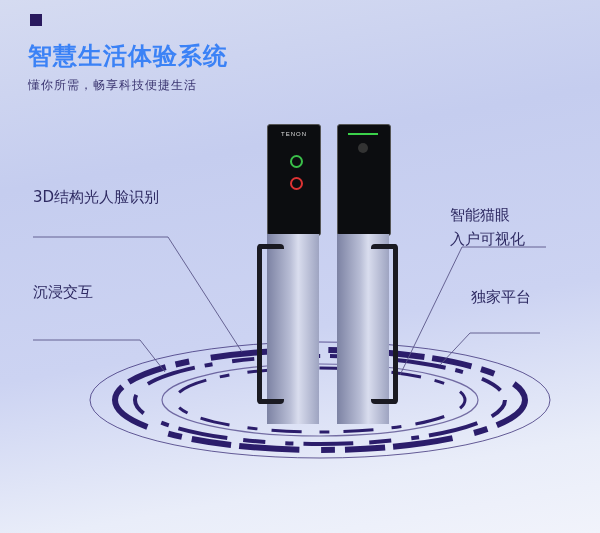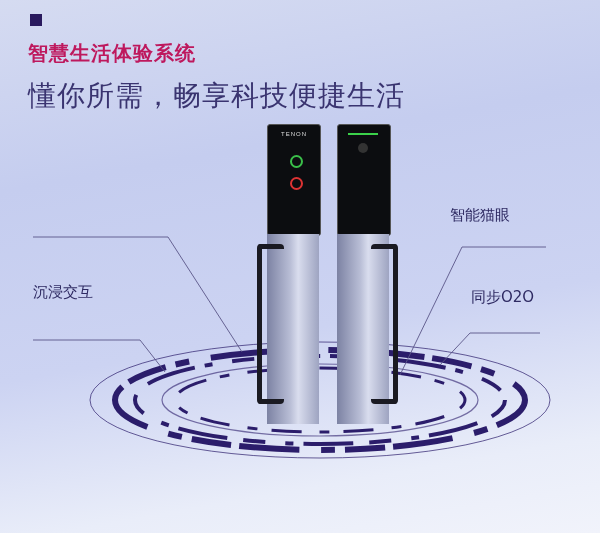--- a/index.html
+++ b/index.html
@@ -1,21 +1,21 @@
 <!DOCTYPE html>
 <html><head>
 <meta charset="utf-8">
 <style>
   html,body{margin:0;padding:0;}
   body{width:600px;height:533px;overflow:hidden;position:relative;
     font-family:"DejaVu Sans","Liberation Sans",sans-serif;
     background:linear-gradient(170deg,#d5dbf1 0%,#c5cdef 30%,#ccd3f2 60%,#e9edf9 85%,#f1f3fb 100%);}
   .bullet{position:absolute;left:30px;top:14px;width:12px;height:12px;background:#2a1a5e;}
-  .title{position:absolute;left:28px;top:40px;font-size:20px;font-weight:bold;color:#be185d;letter-spacing:1px;}
-  .subtitle{position:absolute;left:28px;top:77px;font-size:28px;color:#3a3470;letter-spacing:1px;text-align:right;}
+  .title{position:absolute;left:28px;top:40px;font-size:24px;font-weight:bold;color:#3b82f6;letter-spacing:1px;}
+  .subtitle{position:absolute;left:28px;top:77px;font-size:12px;color:#3a3470;letter-spacing:1px;text-align:right;}
   .feature{position:absolute;font-size:15px;line-height:24px;color:#2e2a62;}
   .f1{left:33px;top:185px;}
   .f2{left:33px;top:280px;}
   .f3{left:450px;top:203px;}
   .f4{left:471px;top:285px;}
   svg.lines{position:absolute;left:0;top:0;}
   .lock{position:absolute;}
   .lock-a{left:263px;top:124px;width:62px;height:300px;}
   .lock-b{left:333px;top:124px;width:62px;height:300px;}
   .panel{position:absolute;left:4px;top:0;width:52px;height:110px;background:#0c0d10;border-radius:3px;border:1px solid #555;}
@@ -41,29 +41,31 @@
   </g>
   <g stroke="#5a5688" stroke-width="0.9" fill="none">
     <polyline points="33,237 168,237 242,352"></polyline>
     <polyline points="33,340 140,340 165,372"></polyline>
     <polyline points="546,247 462,247 400,375"></polyline>
     <polyline points="540,333 470,333 440,365"></polyline>
   </g>
 </svg>
 
 <div class="feature f1">
+  <div>3D结构光人脸识别</div>
 </div>
 <div class="feature f2">
   <div>沉浸交互</div>
 </div>
 <div class="feature f3">
   <div>智能猫眼</div>
+  <div>入户可视化</div>
 </div>
 <div class="feature f4">
-  <div>同步O2O</div>
+  <div>独家平台</div>
 </div>
 
 <div class="lock lock-a">
   <div class="panel">
     <div class="brand">TENON</div>
     <div style="position:absolute;left:22px;top:30px;width:9px;height:9px;border-radius:50%;border:2px solid #3bbf4a;"></div>
     <div style="position:absolute;left:22px;top:52px;width:9px;height:9px;border-radius:50%;border:2px solid #d33;"></div>
   </div>
   <div class="body-plate"></div>
   <div class="handle" style="left:-6px;border-right:none;"></div>

